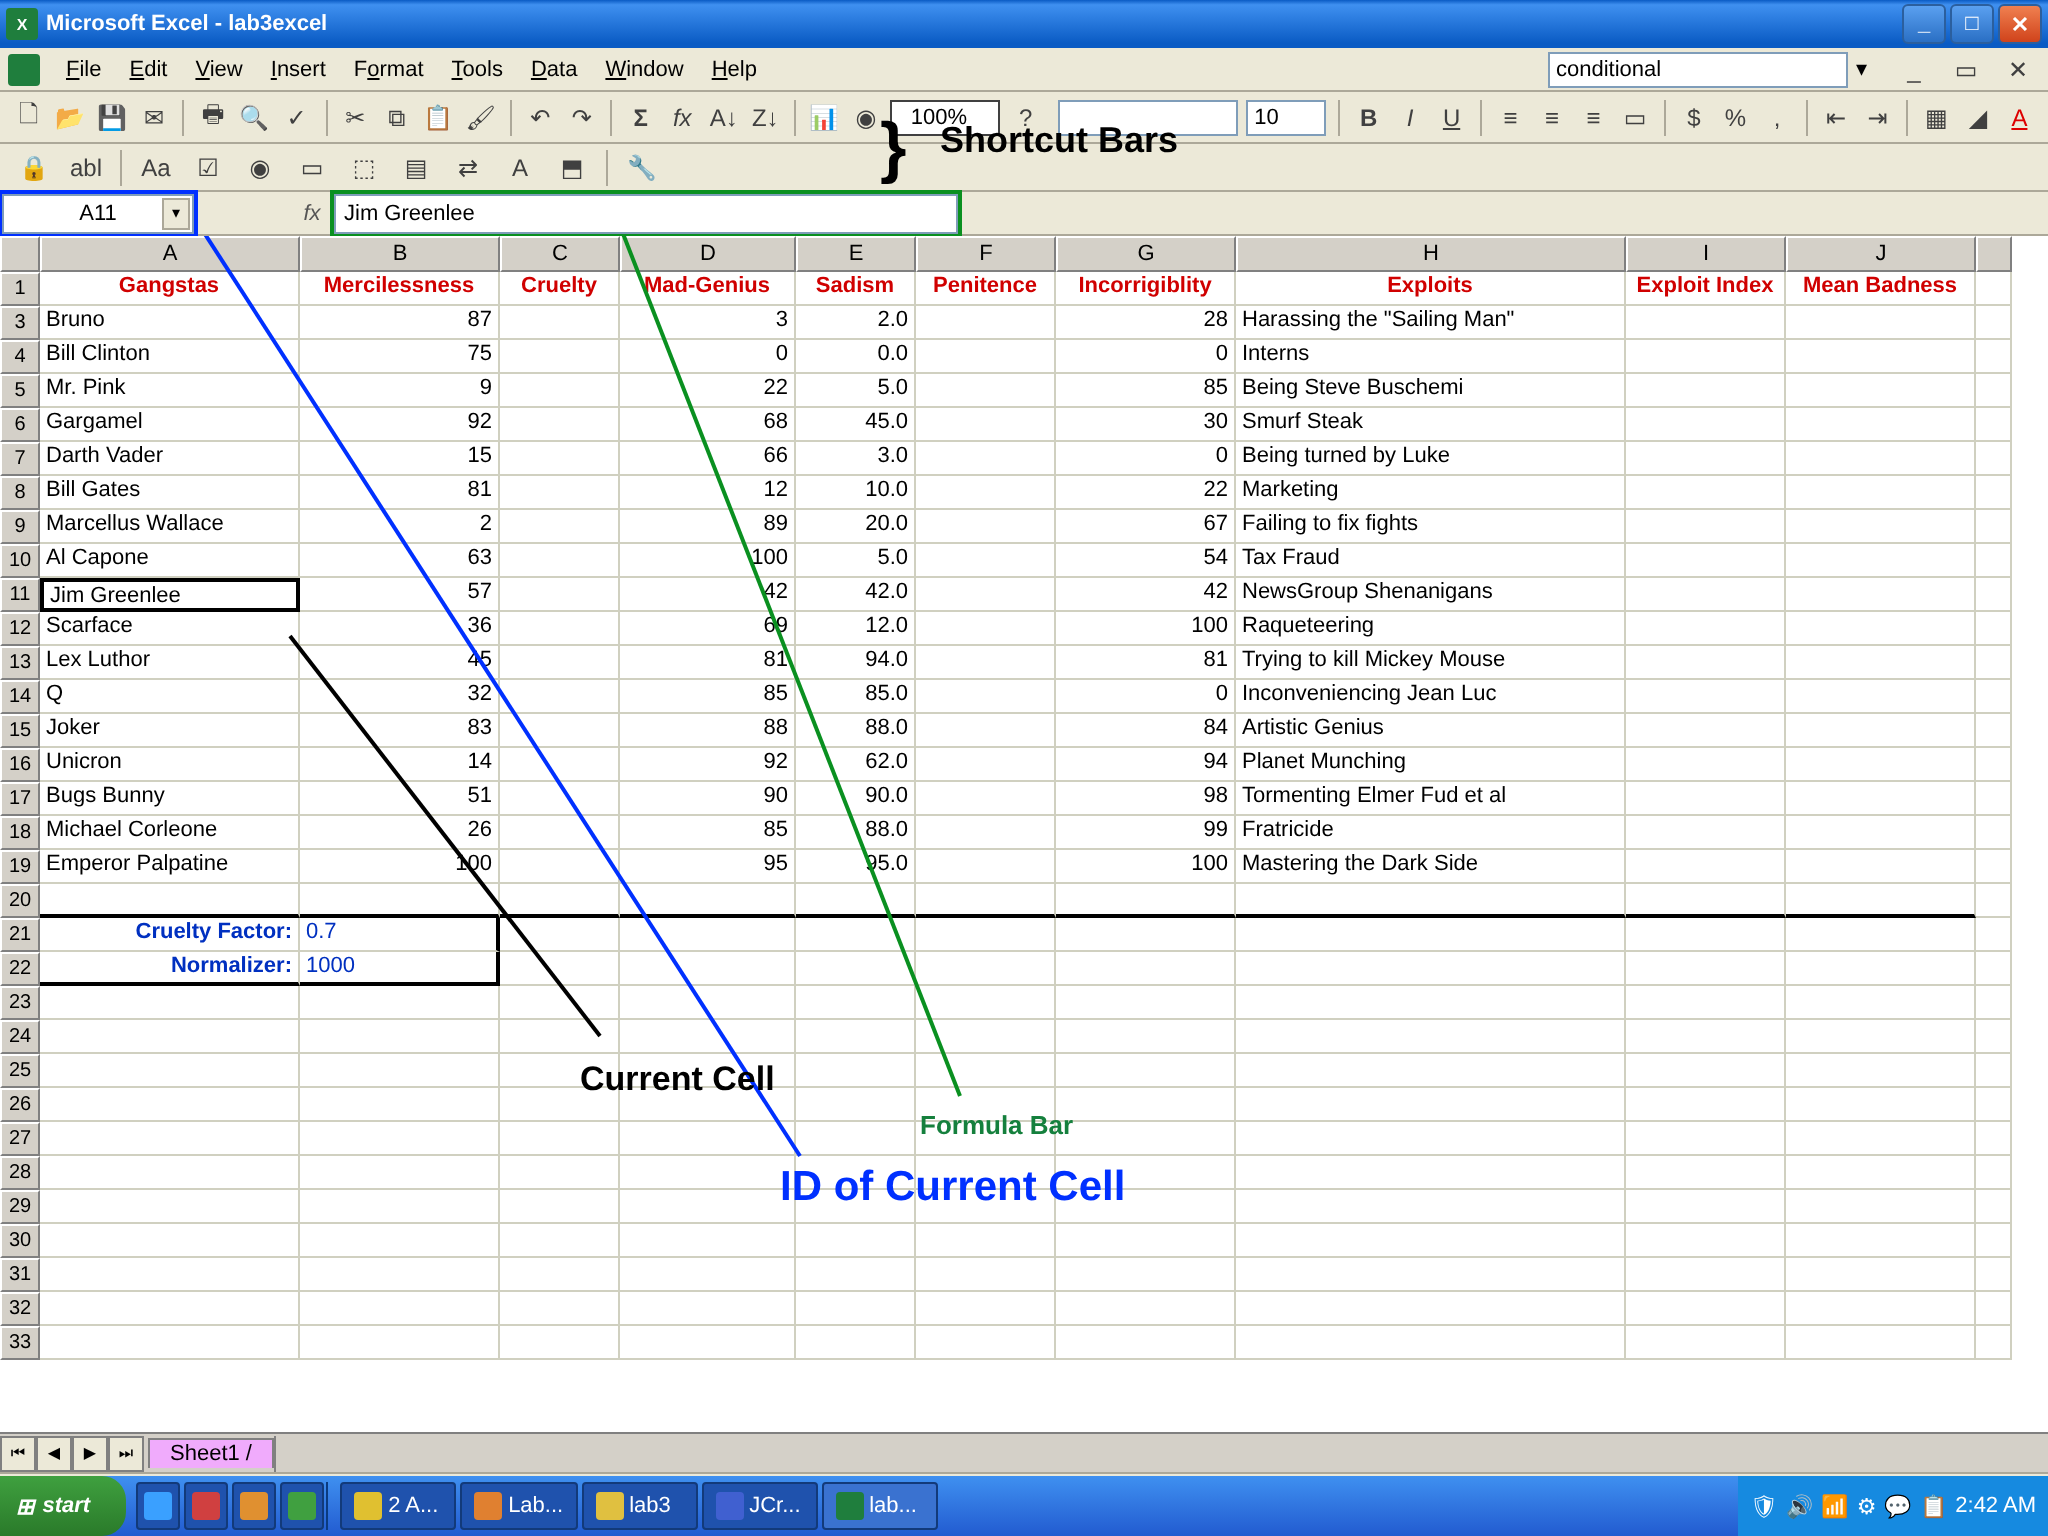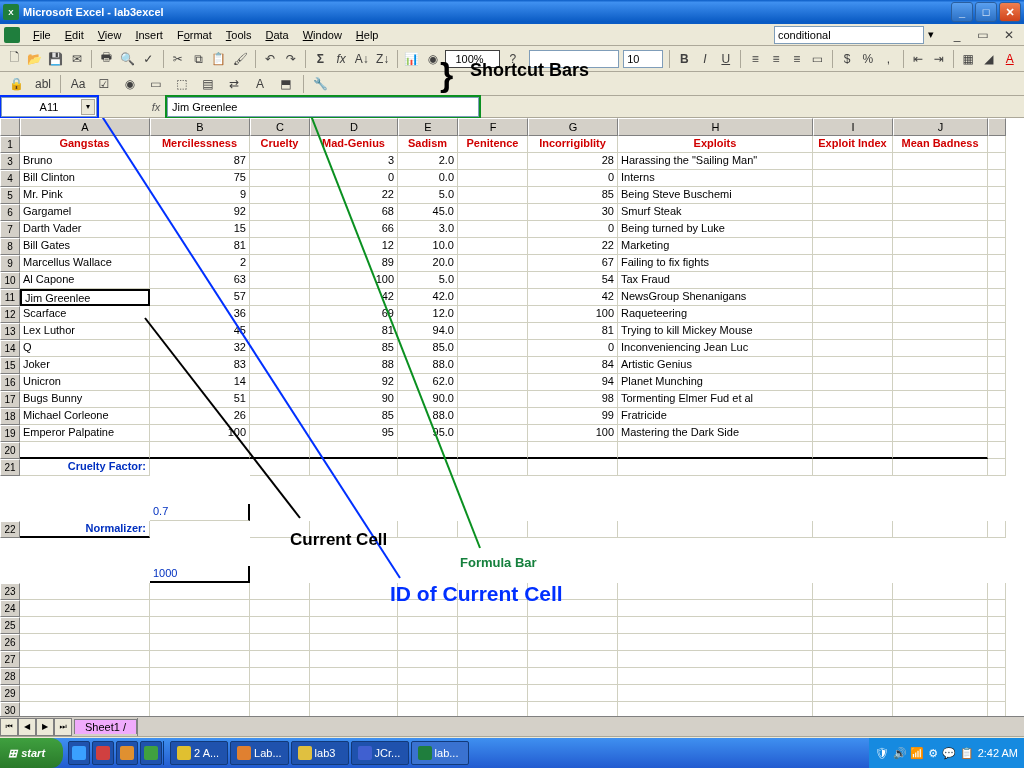--- a/index.html
+++ b/index.html
@@ -28,21 +28,21 @@
 .formula-bar { flex:1; height:20px; border:1px solid #7f9db9; background:#fff; padding:1px 4px; margin-right:4px; display:flex; align-items:center; outline:2px solid #0a9020; max-width:312px; }
 .sheet { position:relative; background:#fff; height:598px; width:1024px; overflow:hidden; }
 .grid { display:grid; grid-template-columns:20px 130px 100px 60px 88px 60px 70px 90px 195px 80px 95px 18px; }
 .ch { background:#d4d0c8; border:1px solid #808080; border-top:1px solid #fff; border-left:1px solid #fff; text-align:center; height:18px; line-height:16px; font-size:11px; }
 .rh { background:#d4d0c8; border:1px solid #808080; border-top:1px solid #fff; border-left:1px solid #fff; text-align:center; height:17px; line-height:15px; font-size:10px; }
 .cell { border-right:1px solid #d0d0c0; border-bottom:1px solid #d0d0c0; height:17px; line-height:15px; padding:0 3px; overflow:hidden; white-space:nowrap; }
 .hdr { color:#d00000; font-weight:bold; text-align:center; }
 .num { text-align:right; }
 .cur { border:2px solid #000 !important; background:#fff; }
 .bluebold { color:#0030c0; font-weight:bold; text-align:right; }
-.bluel { color:#0030c0; text-align:left;margin-top:45px; }
+.bluel { color:#0030c0; text-align:left; }
 .sheet-tabs { height:20px; display:flex; align-items:center; background:#d4d0c8; border-top:1px solid #808080; }
 .navbtn { width:18px; height:18px; border:1px solid #808080; background:#ece9d8; display:flex; align-items:center; justify-content:center; font-size:8px; }
 .tab { background:#f0abfc; border:1px solid #808080; border-bottom:none; padding:1px 10px; margin-left:2px; }
 .status-bar { height:20px; background:#ece9d8; border-top:1px solid #aca899; padding:2px 6px; }
 .taskbar { position:absolute; bottom:0; left:0; height:30px; width:1024px; background:linear-gradient(to bottom,#3f90f0,#225bd0); display:flex; align-items:center; color:#fff; }
 .start { height:30px; background:linear-gradient(to bottom,#3fa03f,#2a7a2a); padding:0 18px 0 8px; display:flex; align-items:center; font-weight:bold; font-style:italic; border-radius:0 12px 12px 0; gap:4px; }
 .tbitem { height:24px; background:#1f52ad; border:1px solid #123a7a; border-radius:2px; margin:0 1px; padding:0 6px; display:flex; align-items:center; gap:3px; min-width:58px; }
 .tbi { width:14px; height:14px; background:#e08030; border-radius:2px; }
 .tray { margin-left:auto; height:30px; background:#168ae0; padding:0 6px; display:flex; align-items:center; gap:4px; }
 .annot { position:absolute; font-family:sans-serif; font-weight:bold; pointer-events:none; }

